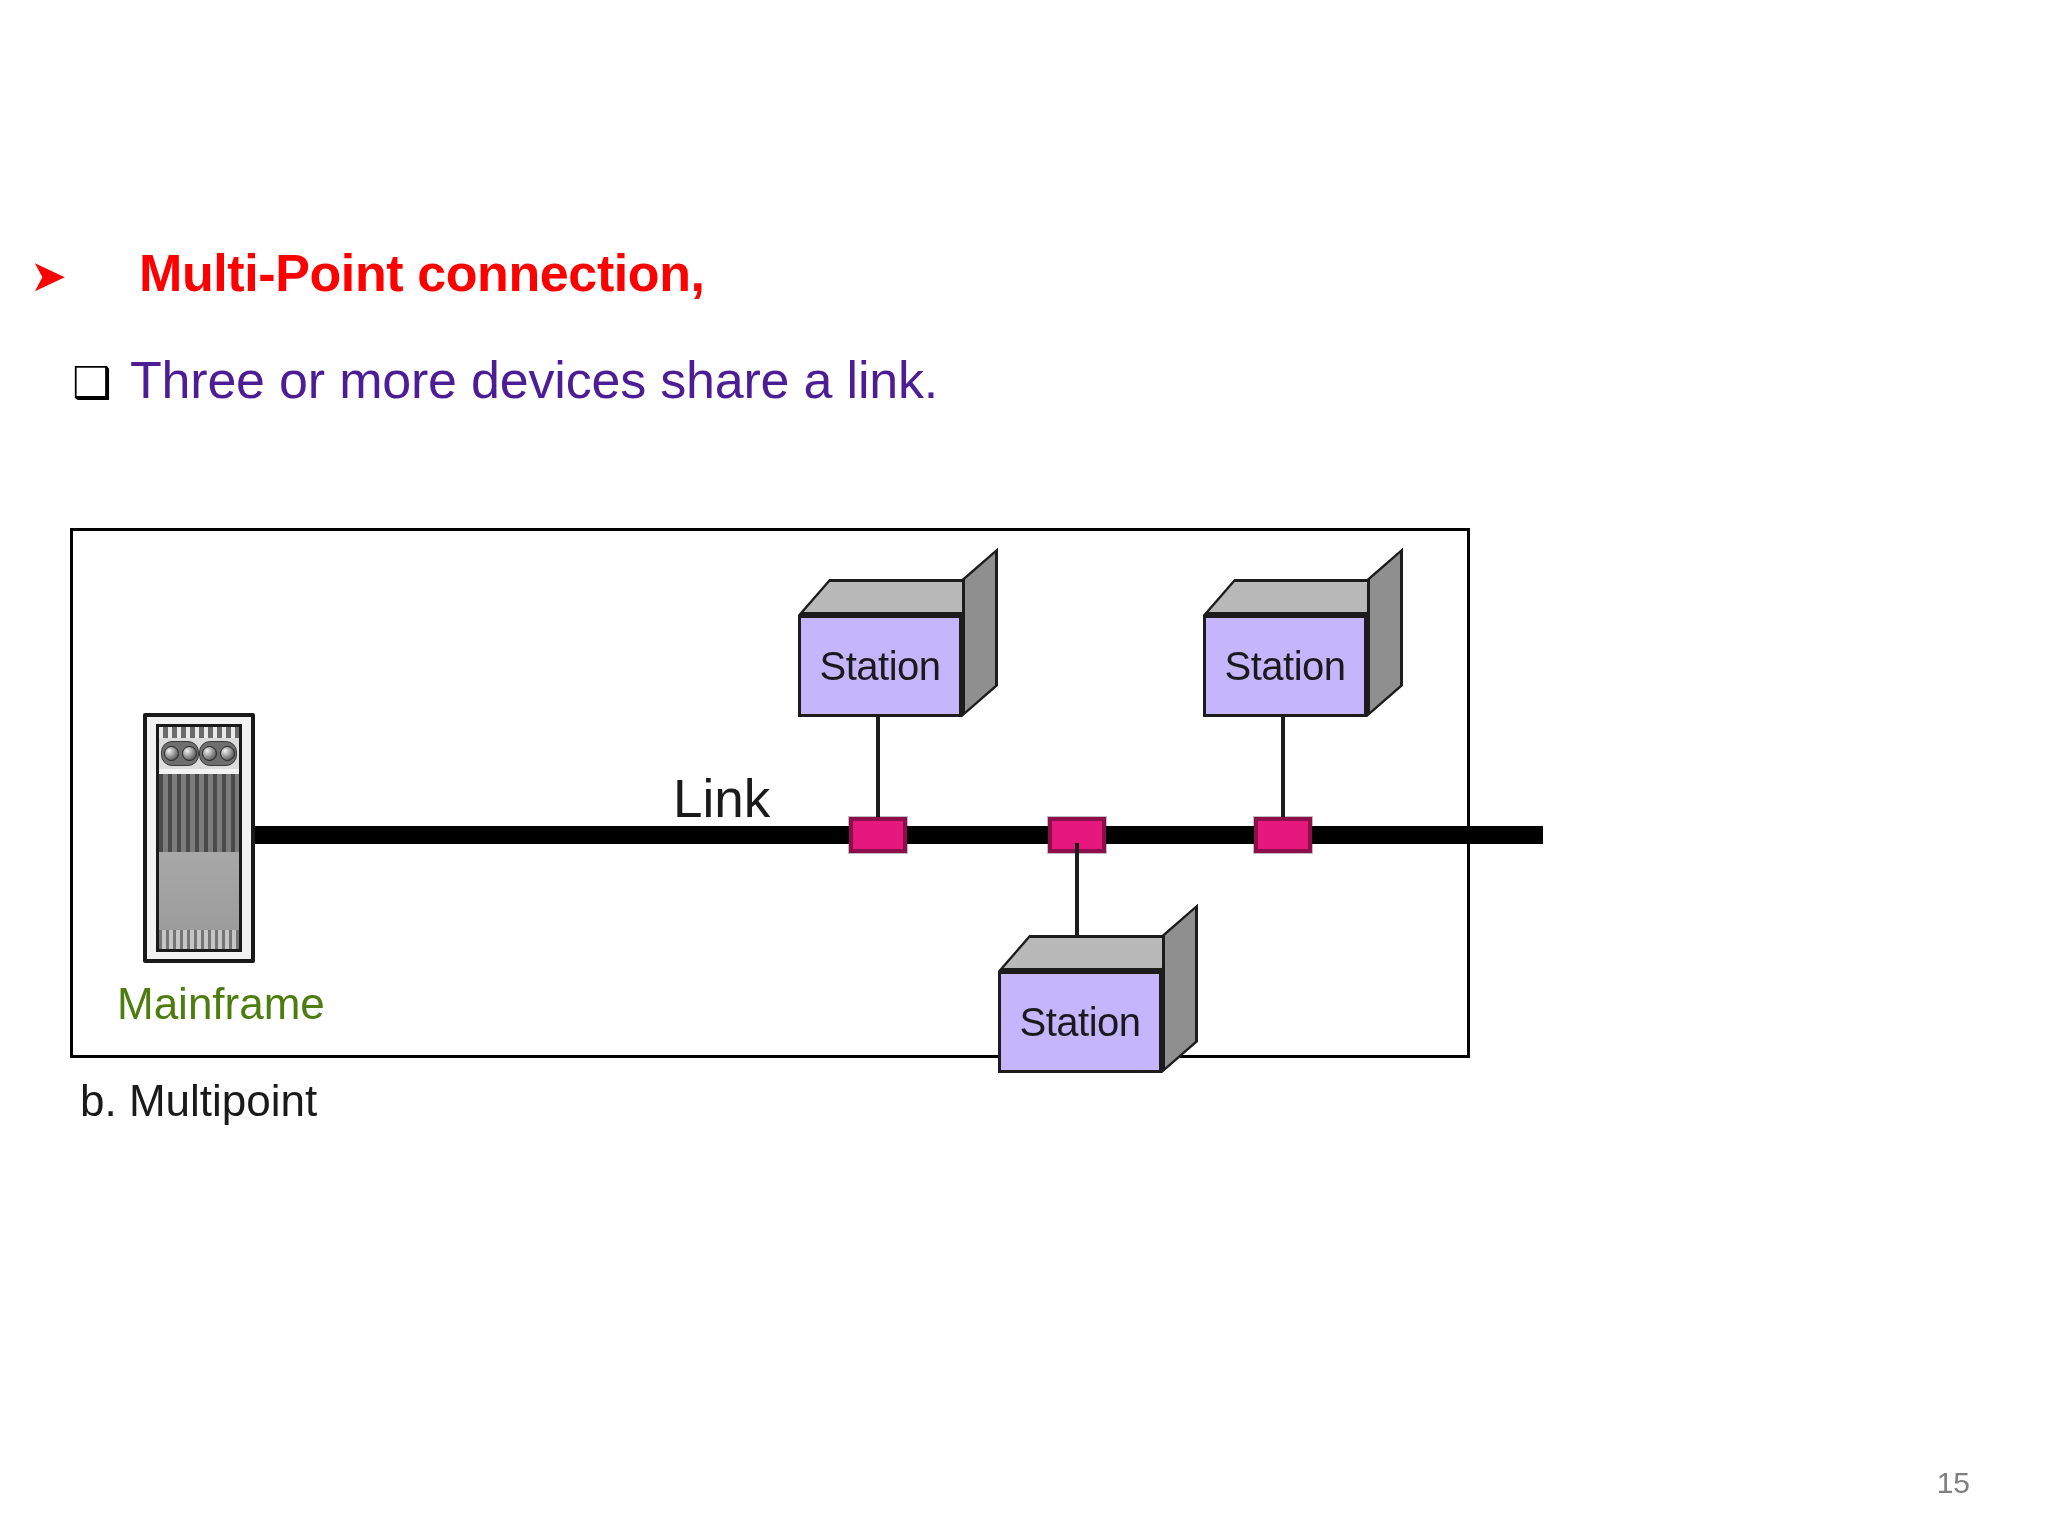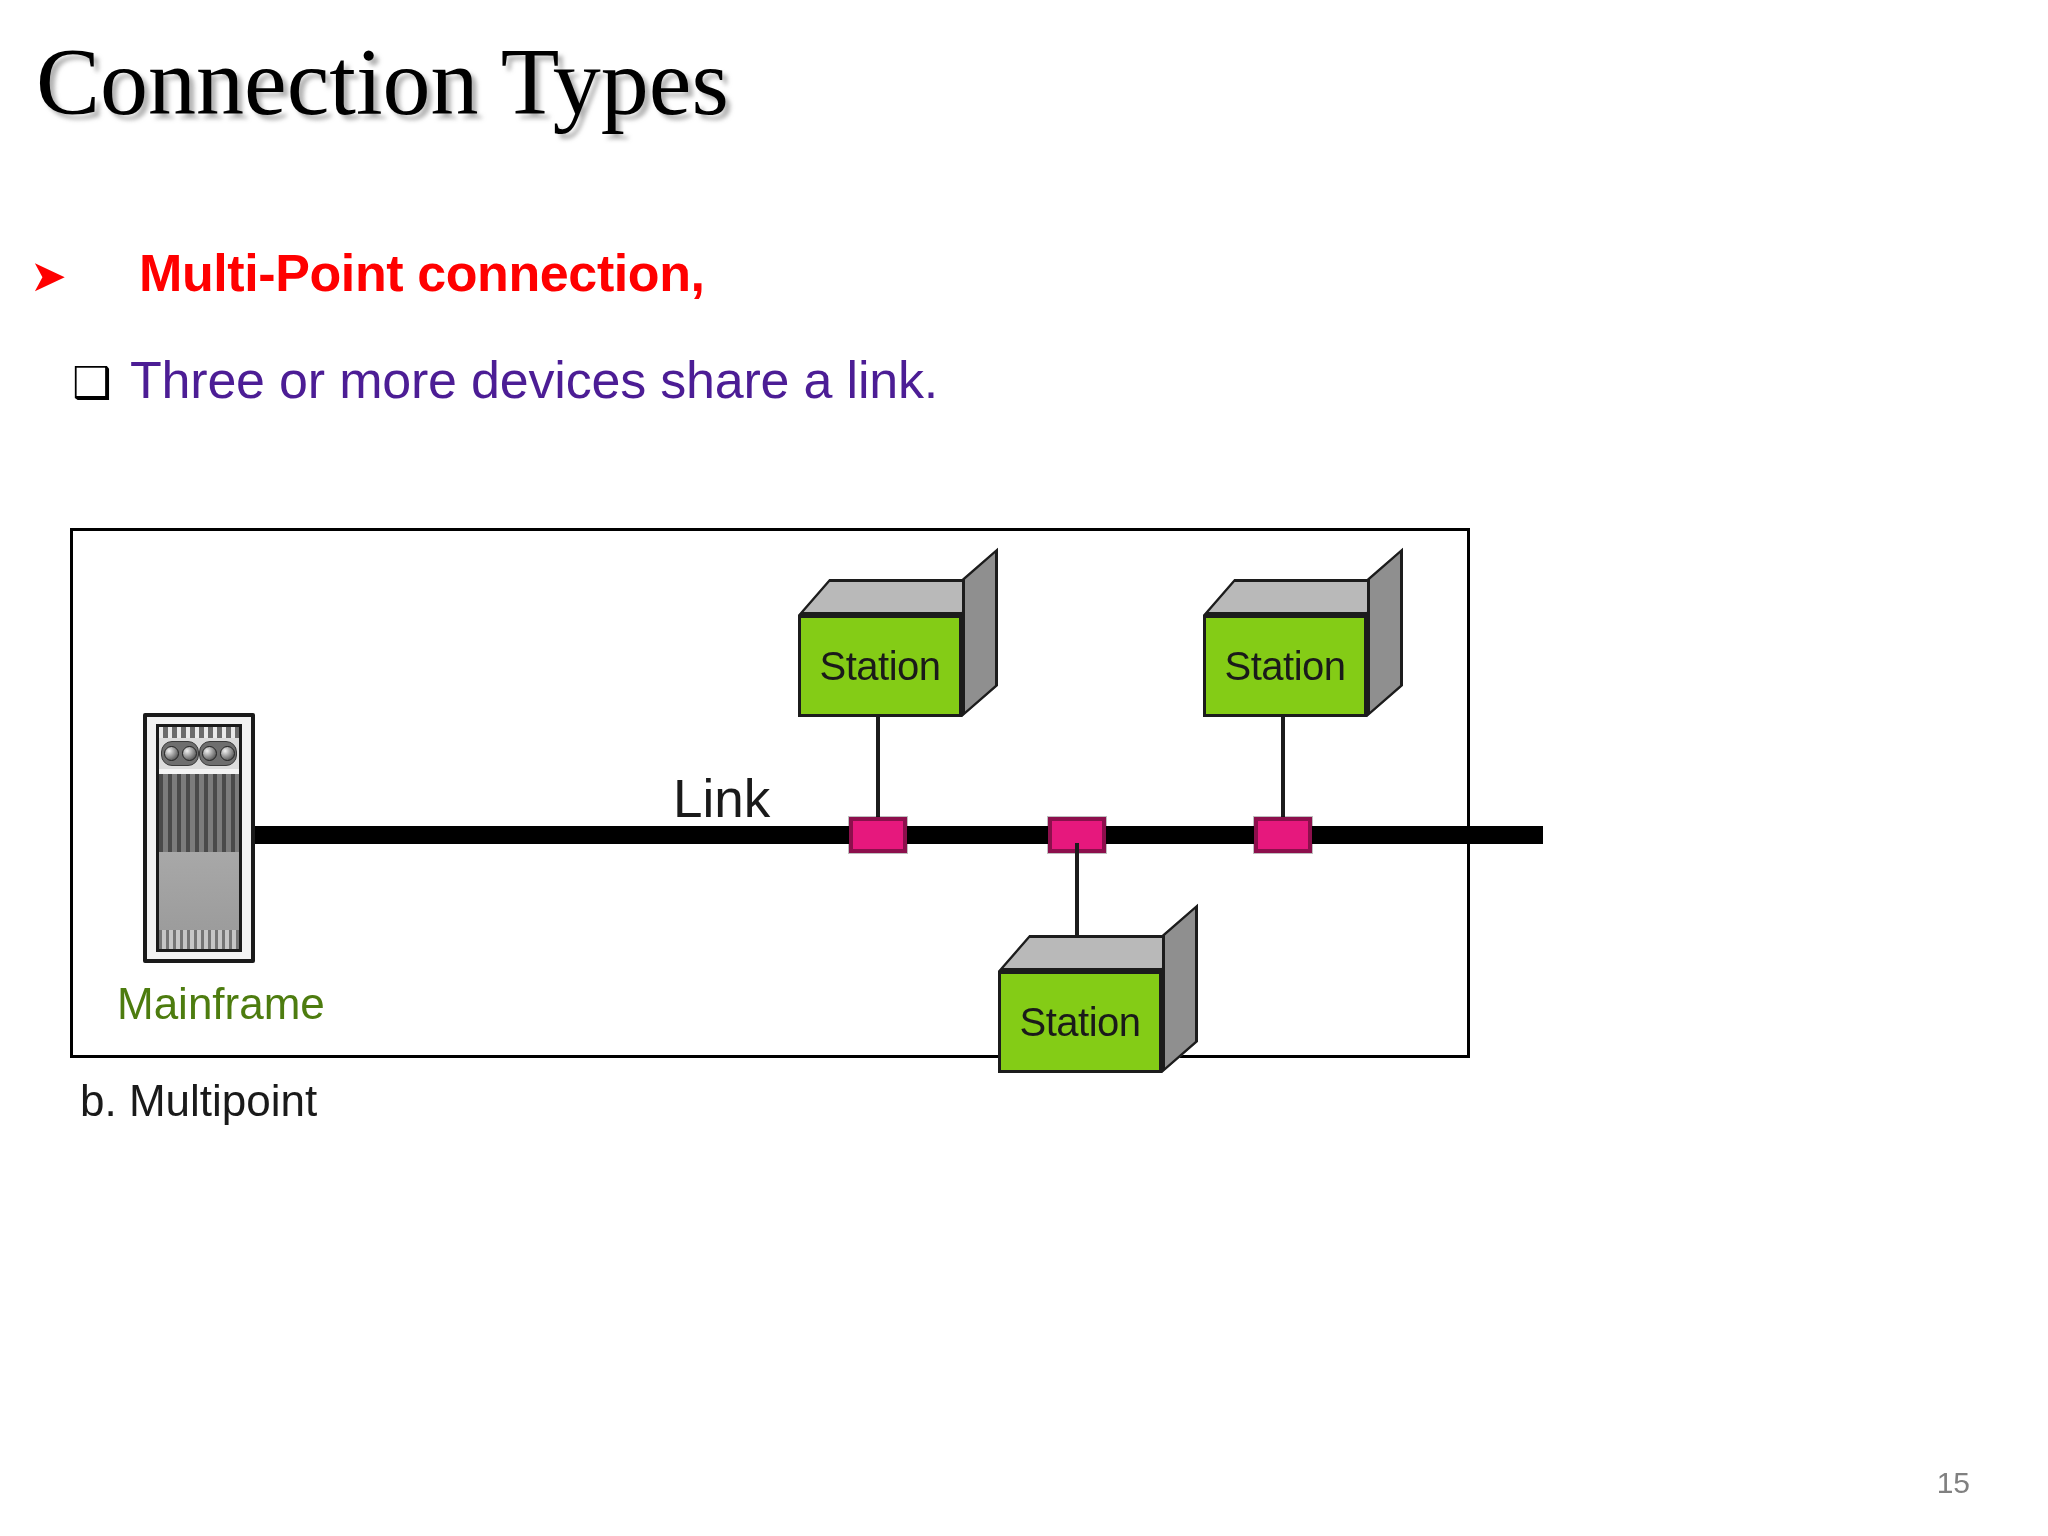--- a/index.html
+++ b/index.html
@@ -261,21 +261,21 @@
     box-sizing: border-box;
     transform: skewY(-41deg);
     transform-origin: top left;
   }
   .st-front {
     position: absolute;
     left: 0;
     top: 36px;
     width: 164px;
     height: 102px;
-    background: #84cc16;
+    background: #c4b5fd;
     border: 3px solid #1c1c1c;
     box-sizing: border-box;
     display: flex;
     align-items: center;
     justify-content: center;
   }
   .st-label {
     font-family: "Liberation Sans", sans-serif;
     font-size: 40px;
     color: #1a1a1a;
@@ -319,21 +319,20 @@
     font-family: "Liberation Sans", sans-serif;
     font-size: 30px;
     color: #808080;
   }
 </style>
 </head>
 <body>
 
 <div id="slide">
 
-  <div id="slide-title">Connection Types</div>
 
   <div class="bullet-l1">
     <span class="marker">➤</span>
     <span class="text">Multi-Point connection,</span>
   </div>
 
   <div class="bullet-l2">
     <span class="marker">❑</span>
     <span class="text">Three or more devices share a link.</span>
   </div>

